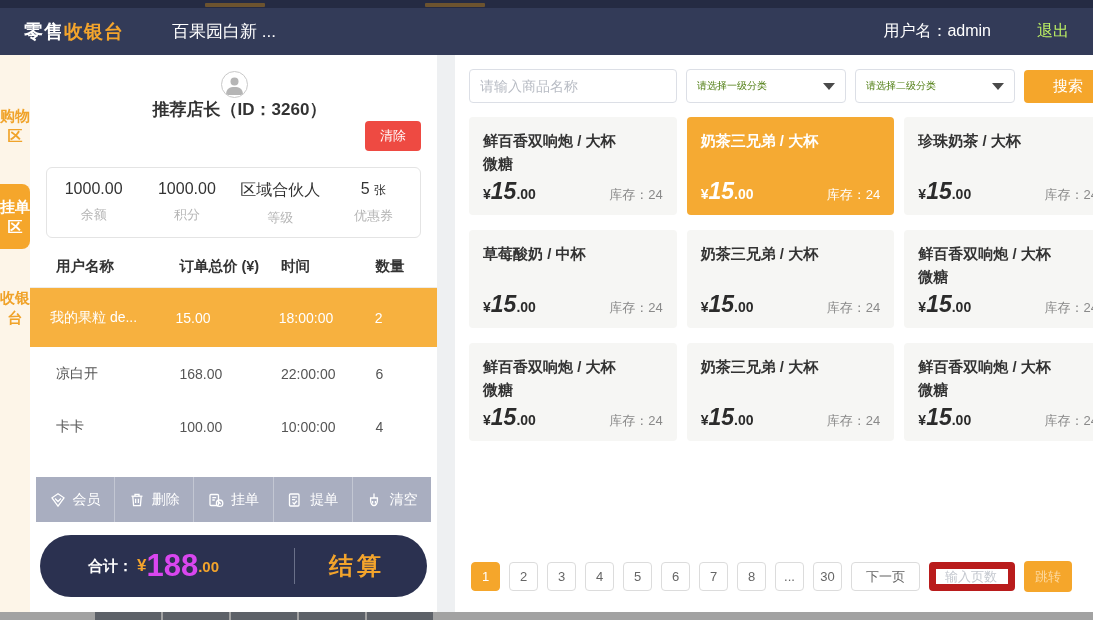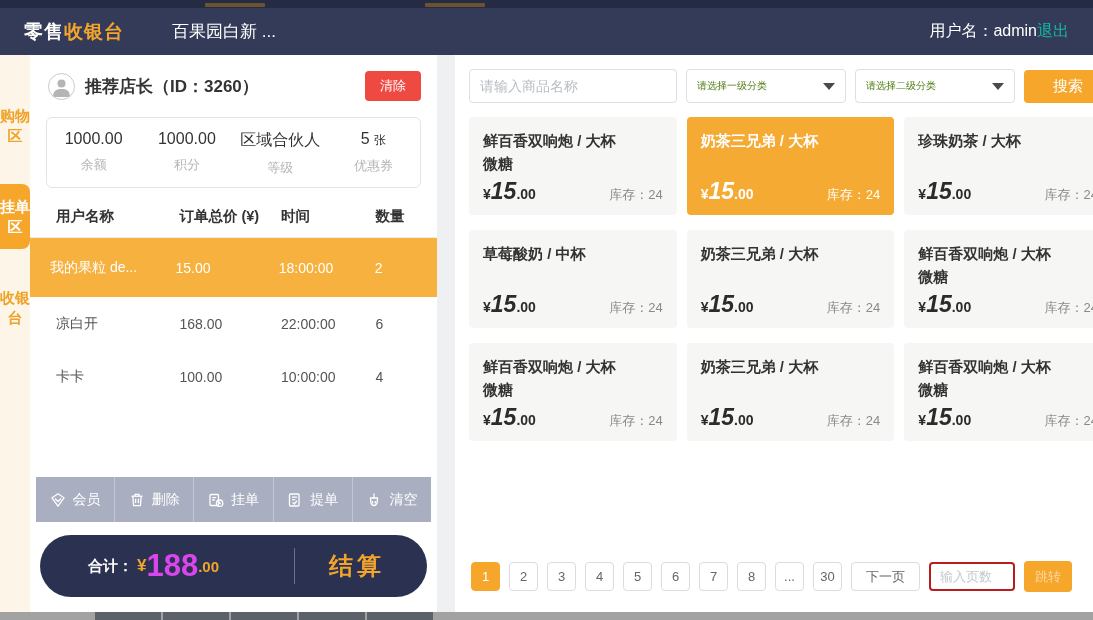--- a/index.html
+++ b/index.html
@@ -10,33 +10,33 @@
   .top-cut { height:8px; background:#252b43; position:relative; }
   .top-cut .smudge { position:absolute; top:3px; height:4px; width:60px; background:#a8741f; opacity:.55; border-radius:1px; }
 
   
   .navbar { height:47px; background:#333b58; display:flex; align-items:center; color:#fff; padding:0 24px; }
   .brand { font-size:19px; font-weight:bold; letter-spacing:1px; }
   .brand .accent { color:#f3a42c; }
   .store-name { font-size:17px; margin-left:48px; }
   .nav-spacer { flex:1; }
   .user-label { font-size:16px; }
-  .logout { font-size:16px; color:#14b8a6; cursor:pointer; }
+  .logout { font-size:16px; color:#bef264; margin-left:46px; cursor:pointer; }
 
   
   .main { display:flex; height:557px; }
 
   
   .side-tabs { width:30px; background:#fdf5e8; padding-top:38px; flex:0 0 30px; }
   .side-tab { width:30px; color:#f0a32a; font-size:15px; font-weight:bold; line-height:1.3; text-align:center; padding:13px 0; margin-bottom:26px; cursor:pointer; word-break:break-all; }
   .side-tab.active { background:#f5a62b; color:#fff; border-radius:0 8px 8px 0; }
 
   
   .left-panel { width:407px; flex:0 0 407px; background:#fff; display:flex; flex-direction:column; }
-  .member-row { display:flex; align-items:center; padding:16px 16px 8px 18px; }
+  .member-row { display:flex; align-items:center; padding:16px 16px 8px 18px;flex-direction:column; }
   .avatar { width:27px; height:27px; border:1px solid #c9c9c9; border-radius:50%; overflow:hidden; background:#fff; flex:0 0 27px; }
   .member-name { font-size:17px; font-weight:bold; color:#333; margin-left:10px; }
   .clear-btn { margin-left:auto; background:#ee4a42; color:#fff; border:none; font-size:13px; padding:6px 15px; border-radius:4px; cursor:pointer; font-family:inherit; }
 
   .stats-card { border:1px solid #e4e4e4; border-radius:6px; margin:8px 16px 0; padding:12px 0 10px; display:flex; }
   .stat { flex:1; text-align:center; }
   .stat .value { font-size:16px; color:#333; }
   .stat .unit { font-size:12px; color:#333; }
   .stat .label { font-size:13px; color:#b5b5b5; margin-top:8px; }
 
@@ -84,21 +84,21 @@
   .p-dec { font-size:14px; font-weight:bold; color:#2b2b2b; }
   .stock { margin-left:auto; font-size:13px; color:#8a8a8a; }
   .card.selected { background:#f5aa33; }
   .card.selected .pname, .card.selected .psub, .card.selected .p-cur,
   .card.selected .p-int, .card.selected .p-dec, .card.selected .stock { color:#fff; }
 
   .pagination { margin-top:auto; display:flex; align-items:center; gap:9px; padding:0 2px 8px; }
   .pg { min-width:29px; height:29px; border:1px solid #dcdcdc; border-radius:4px; background:#fff; color:#666; font-size:13px; display:flex; align-items:center; justify-content:center; cursor:pointer; font-family:inherit; padding:0 4px; }
   .pg.active { background:#f5a62b; border-color:#f5a62b; color:#fff; }
   .pg.next { padding:0 14px; }
-  .page-input { width:86px; height:29px; border:2px solid #b91c1c; border-radius:4px; font-size:13px; padding:0 9px; color:#333; font-family:inherit; outline:none; }
+  .page-input { width:86px; height:29px; border:7px solid #b91c1c; border-radius:4px; font-size:13px; padding:0 9px; color:#333; font-family:inherit; outline:none; }
   .page-input::placeholder { color:#c4c8cf; }
   .jump-btn { width:48px; height:31px; background:#f5a62b; border:none; border-radius:4px; color:#fdd9a0; font-size:13px; cursor:pointer; font-family:inherit; }
 
   
   .taskbar { position:absolute; left:0; bottom:0; width:1093px; height:8px; background:#a2a2a2; display:flex; }
   .tb-seg { height:8px; background:#5d6168; margin-right:2px; }
 </style>
 </head>
 <body>
 

